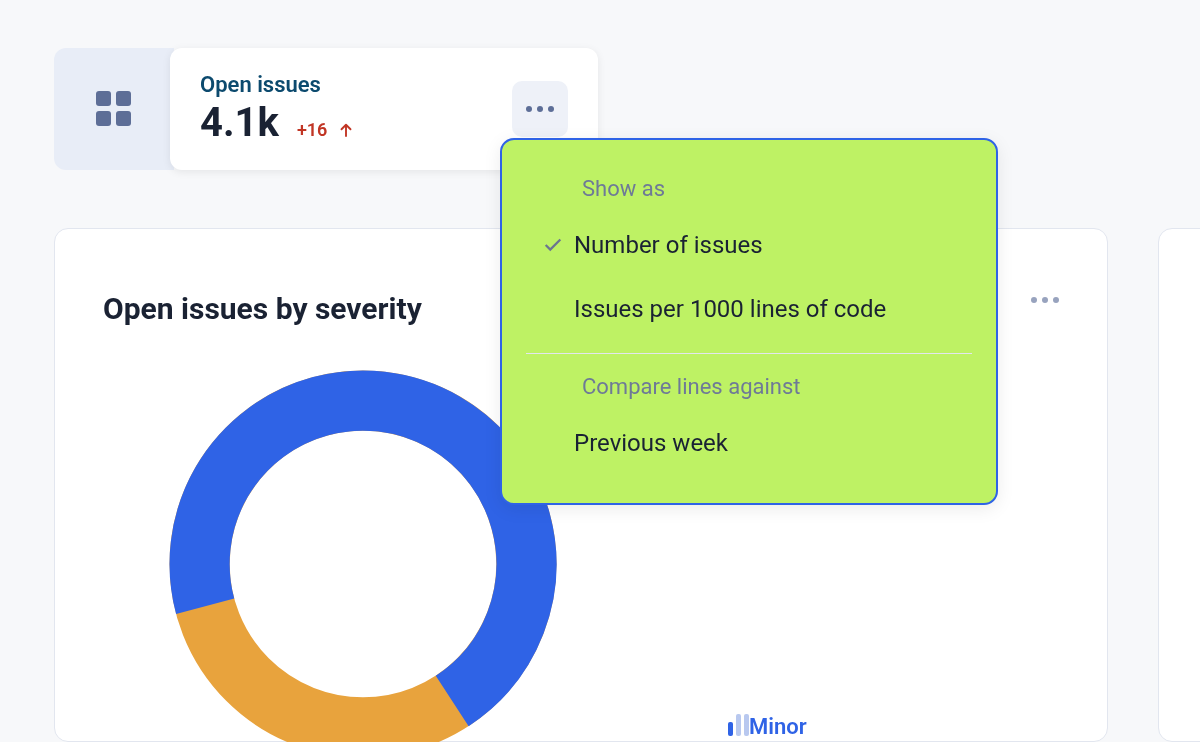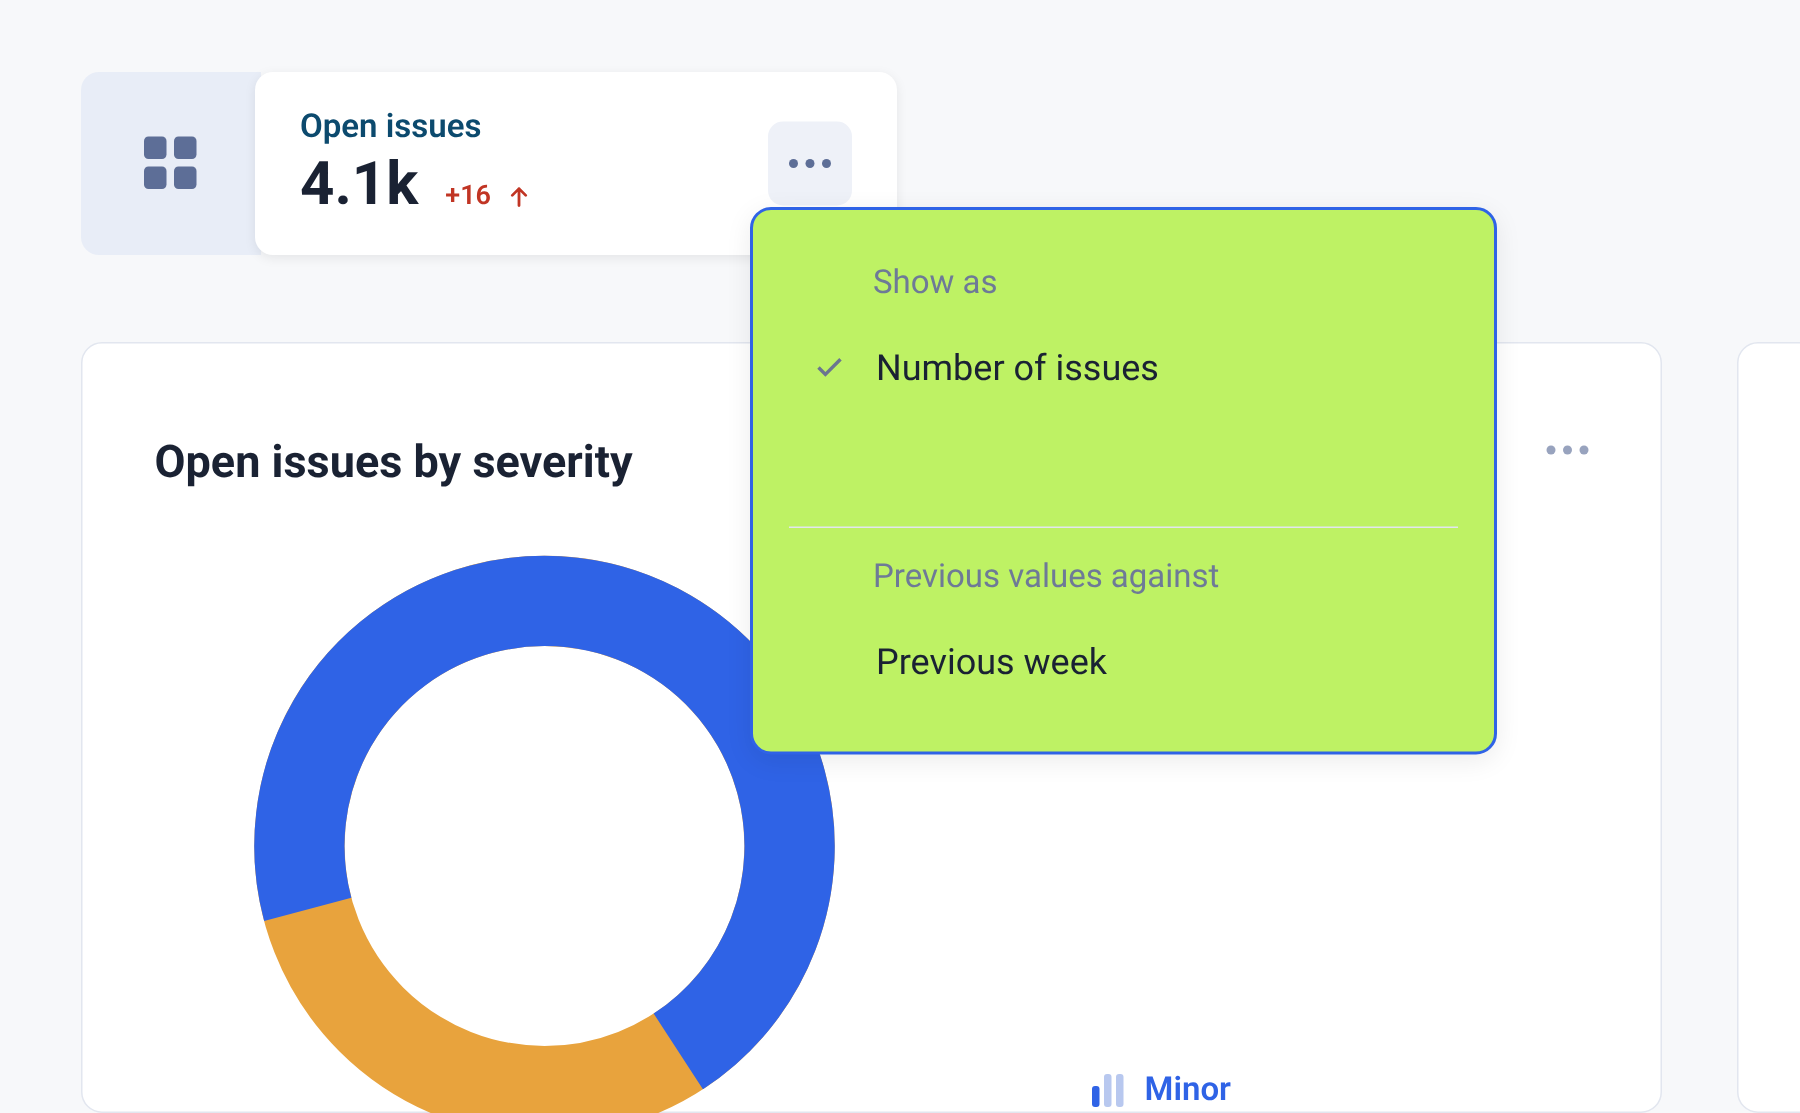--- a/index.html
+++ b/index.html
@@ -140,22 +140,20 @@
       position: absolute;
       left: 148px;
       top: 349px;
     }
     .donut svg { width: 430px; height: 430px; }
     .legend-item {
       position: absolute;
       left: 728px;
       top: 714px;
       display: flex;
-      align-items: center;
-      gap: 14px;
     }
     .legend-icon { display: flex; align-items: flex-end; gap: 3px; height: 22px; }
     .legend-icon span { width: 5px; background: #2f63e6; border-radius: 2px; }
     .legend-icon .b1 { height: 14px; background: #2f63e6;}
     .legend-icon .b2 { height: 22px; background: #b8c8ef;}
     .legend-icon .b3 { height: 22px; background: #b8c8ef;}
     .legend-label {
       font-size: 22px;
       font-weight: 600;
       color: #2f63e6;
@@ -172,21 +170,21 @@
       padding: 28px 0;
     }
     .dropdown-section-label {
       color: #6e7a97;
       font-size: 22px;
       padding: 8px 48px 12px 80px;
     }
     .dropdown-item {
       display: flex;
       align-items: center;
-      gap: 18px;
+      gap: 8px;
       padding: 18px 48px 18px 38px;
       font-size: 24px;
       color: #1a2233;
       cursor: pointer;
       white-space: nowrap;
       overflow: hidden;
     }
     .dropdown-item .check {
       width: 26px;
       height: 26px;
@@ -275,25 +273,26 @@
     <span class="check">
       <svg viewBox="0 0 24 24">
           <path d="M4 12l5 5L20 6"></path>
         </svg>
     </span>
     <span class="item-text">Number of issues</span>
   </div>
 
   <div class="dropdown-item">
     <span class="check"></span>
+    <span class="item-text">Issues per 1000 lines of code</span>
   </div>
 
   <hr class="dropdown-divider">
 
-  <div class="dropdown-section-label">Previous values against</div>
+  <div class="dropdown-section-label">Compare lines against</div>
 
 
   <div class="dropdown-item">
     <span class="check"></span>
     <span class="item-text">Previous week</span>
   </div>
 
 </div>
 
 </body></html>

